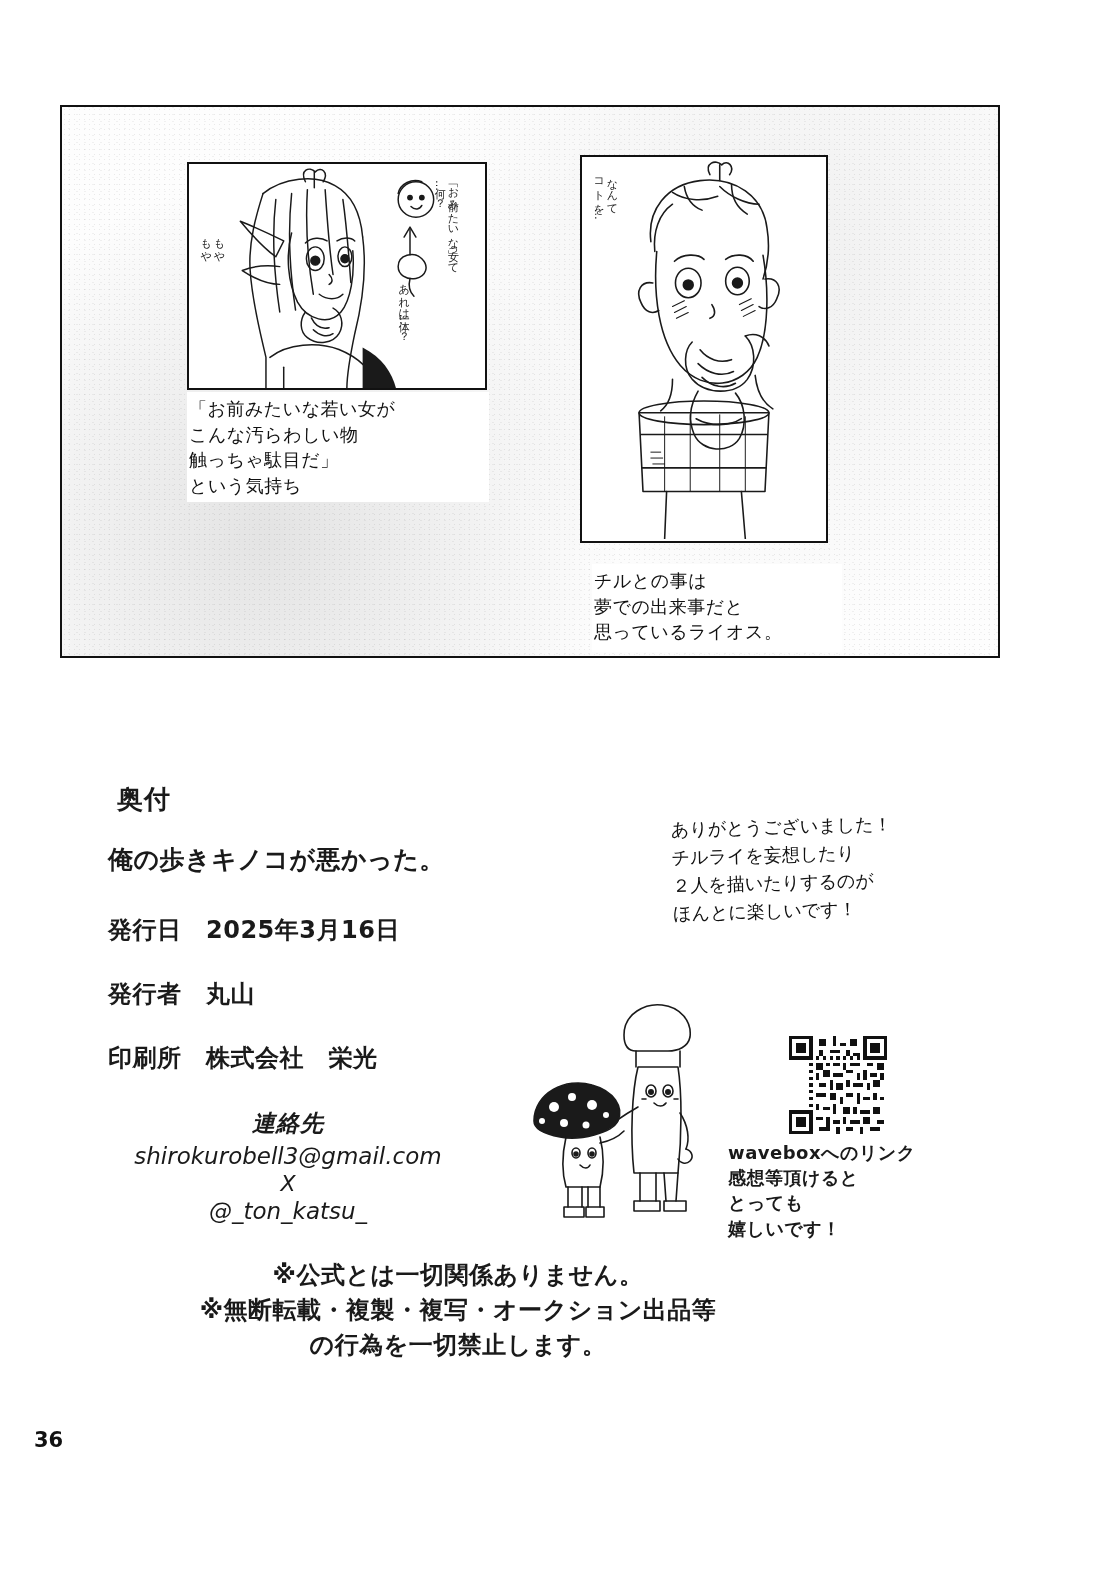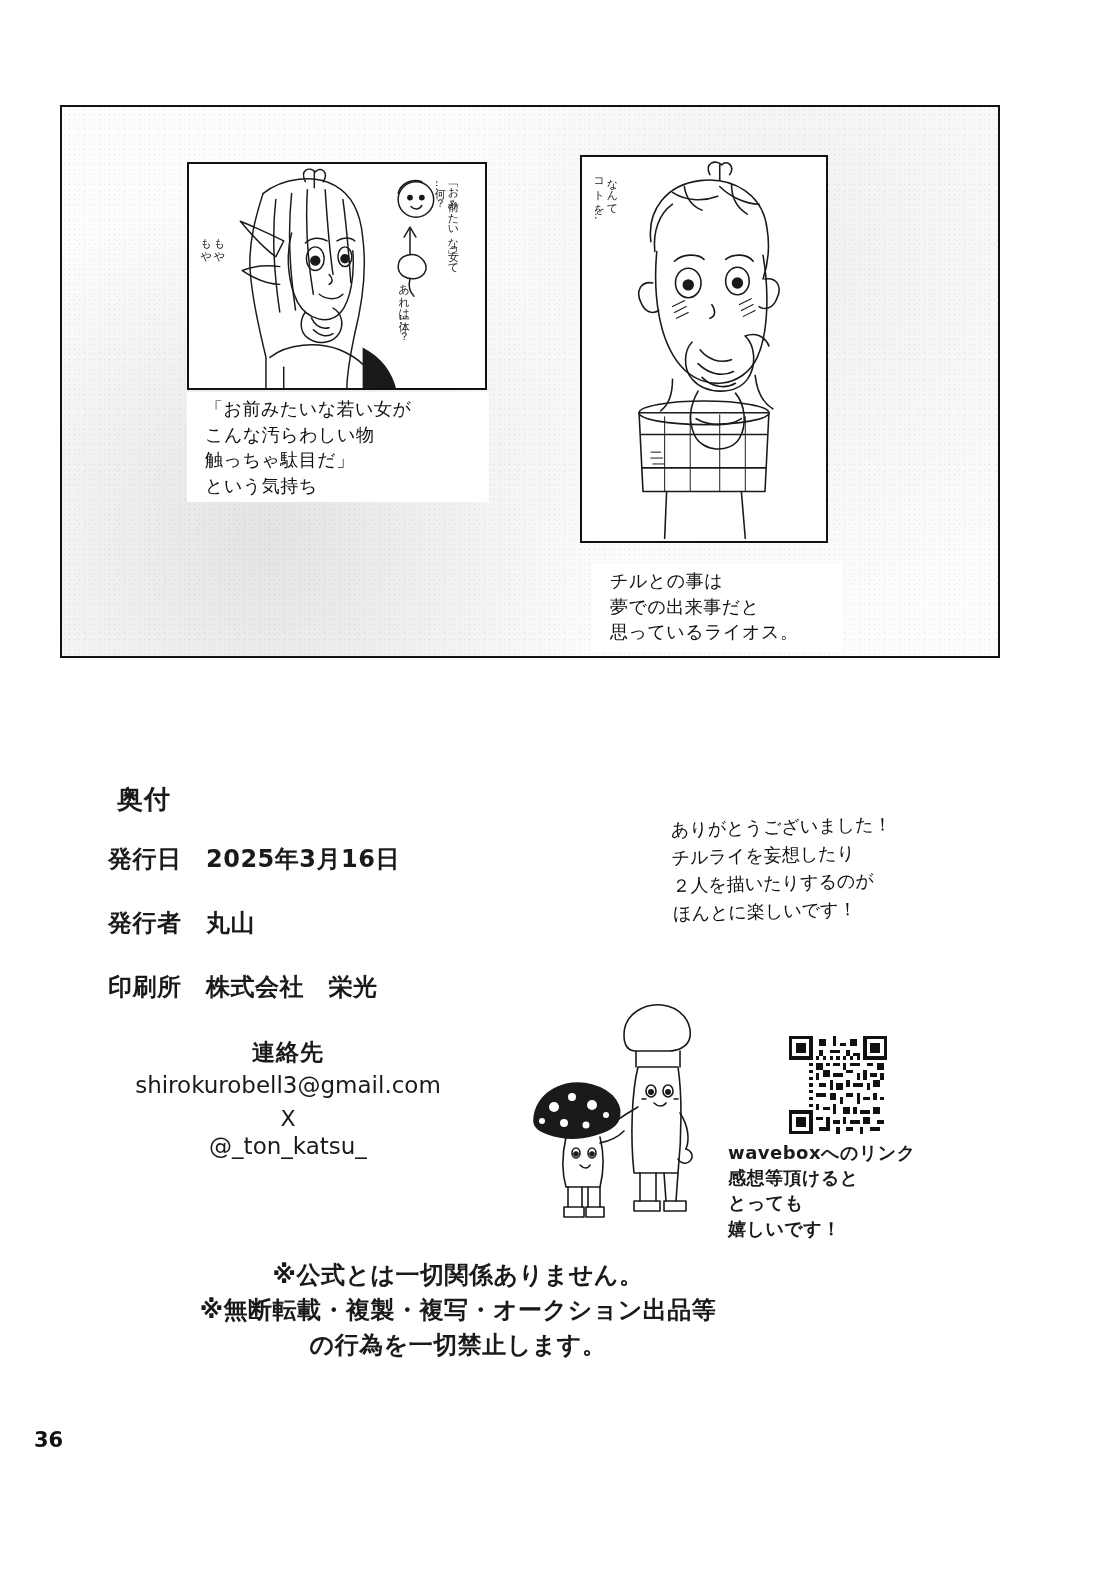--- a/index.html
+++ b/index.html
@@ -57,21 +57,21 @@
   
   .caption {
     position: absolute;
     background: #ffffff;
     font-family: "DejaVu Sans", sans-serif;
     font-size: 18px;
     line-height: 1.42;
     letter-spacing: 0.5px;
     color: #111;
     white-space: pre-line;
-    padding: 4px 6px 6px 18px;
+    padding: 4px 6px 6px 2px;
     box-sizing: border-box;
   }
   .caption-left  { left: 125px; top: 285px; width: 302px; height: 110px; }
   .caption-right { left: 530px; top: 438px; width: 250px; height: 88px; margin-top: 19px; }
 
   
   .sketch { position: absolute; inset: 0; }
 
   .vtext {
     position: absolute;
@@ -108,35 +108,36 @@
     font-family: "DejaVu Sans", sans-serif;
     font-size: 24px;
     font-weight: bold;
     letter-spacing: 0.5px;
     margin: 0 0 32px 0;
   }
   .colo-contact {
     text-align: center;
     width: 360px;
     margin-top: 34px;
+    font-style: italic;
   }
   .colo-contact .lbl {
     font-family: "DejaVu Sans", sans-serif;
     font-size: 23px;
     font-weight: bold;
     letter-spacing: 1px;
     display: block;
     margin-bottom: 4px;
   }
   .colo-contact .mail {
     font-family: "DejaVu Sans", sans-serif;
     font-size: 23px;
     display: block;
     letter-spacing: 0;
-    margin-bottom: 8px;
+    margin-bottom: 2px;
   }
   .colo-contact .xmark {
     font-family: "DejaVu Sans", sans-serif;
     font-size: 22px;
     display: block;
     margin-bottom: 2px;
   }
   .colo-contact .handle {
     font-family: "DejaVu Sans", sans-serif;
     font-size: 23px;
@@ -342,20 +343,21 @@
 コトを…</div>
   </div>
 
   <div class="caption caption-right">チルとの事は
 夢での出来事だと
 思っているライオス。</div>
 </div>
 
 <div class="colophon">
   <p class="colo-title">奥付</p>
+  <p class="colo-work">俺の歩きキノコが悪かった。</p>
   <p class="colo-line">発行日　2025年3月16日</p>
   <p class="colo-line">発行者　丸山</p>
   <p class="colo-line">印刷所　株式会社　栄光</p>
 
   <div class="colo-contact">
     <span class="lbl">連絡先</span>
     <span class="mail">shirokurobell3@gmail.com</span>
     <span class="xmark">X</span>
     <span class="handle">@_ton_katsu_</span>
   </div>

